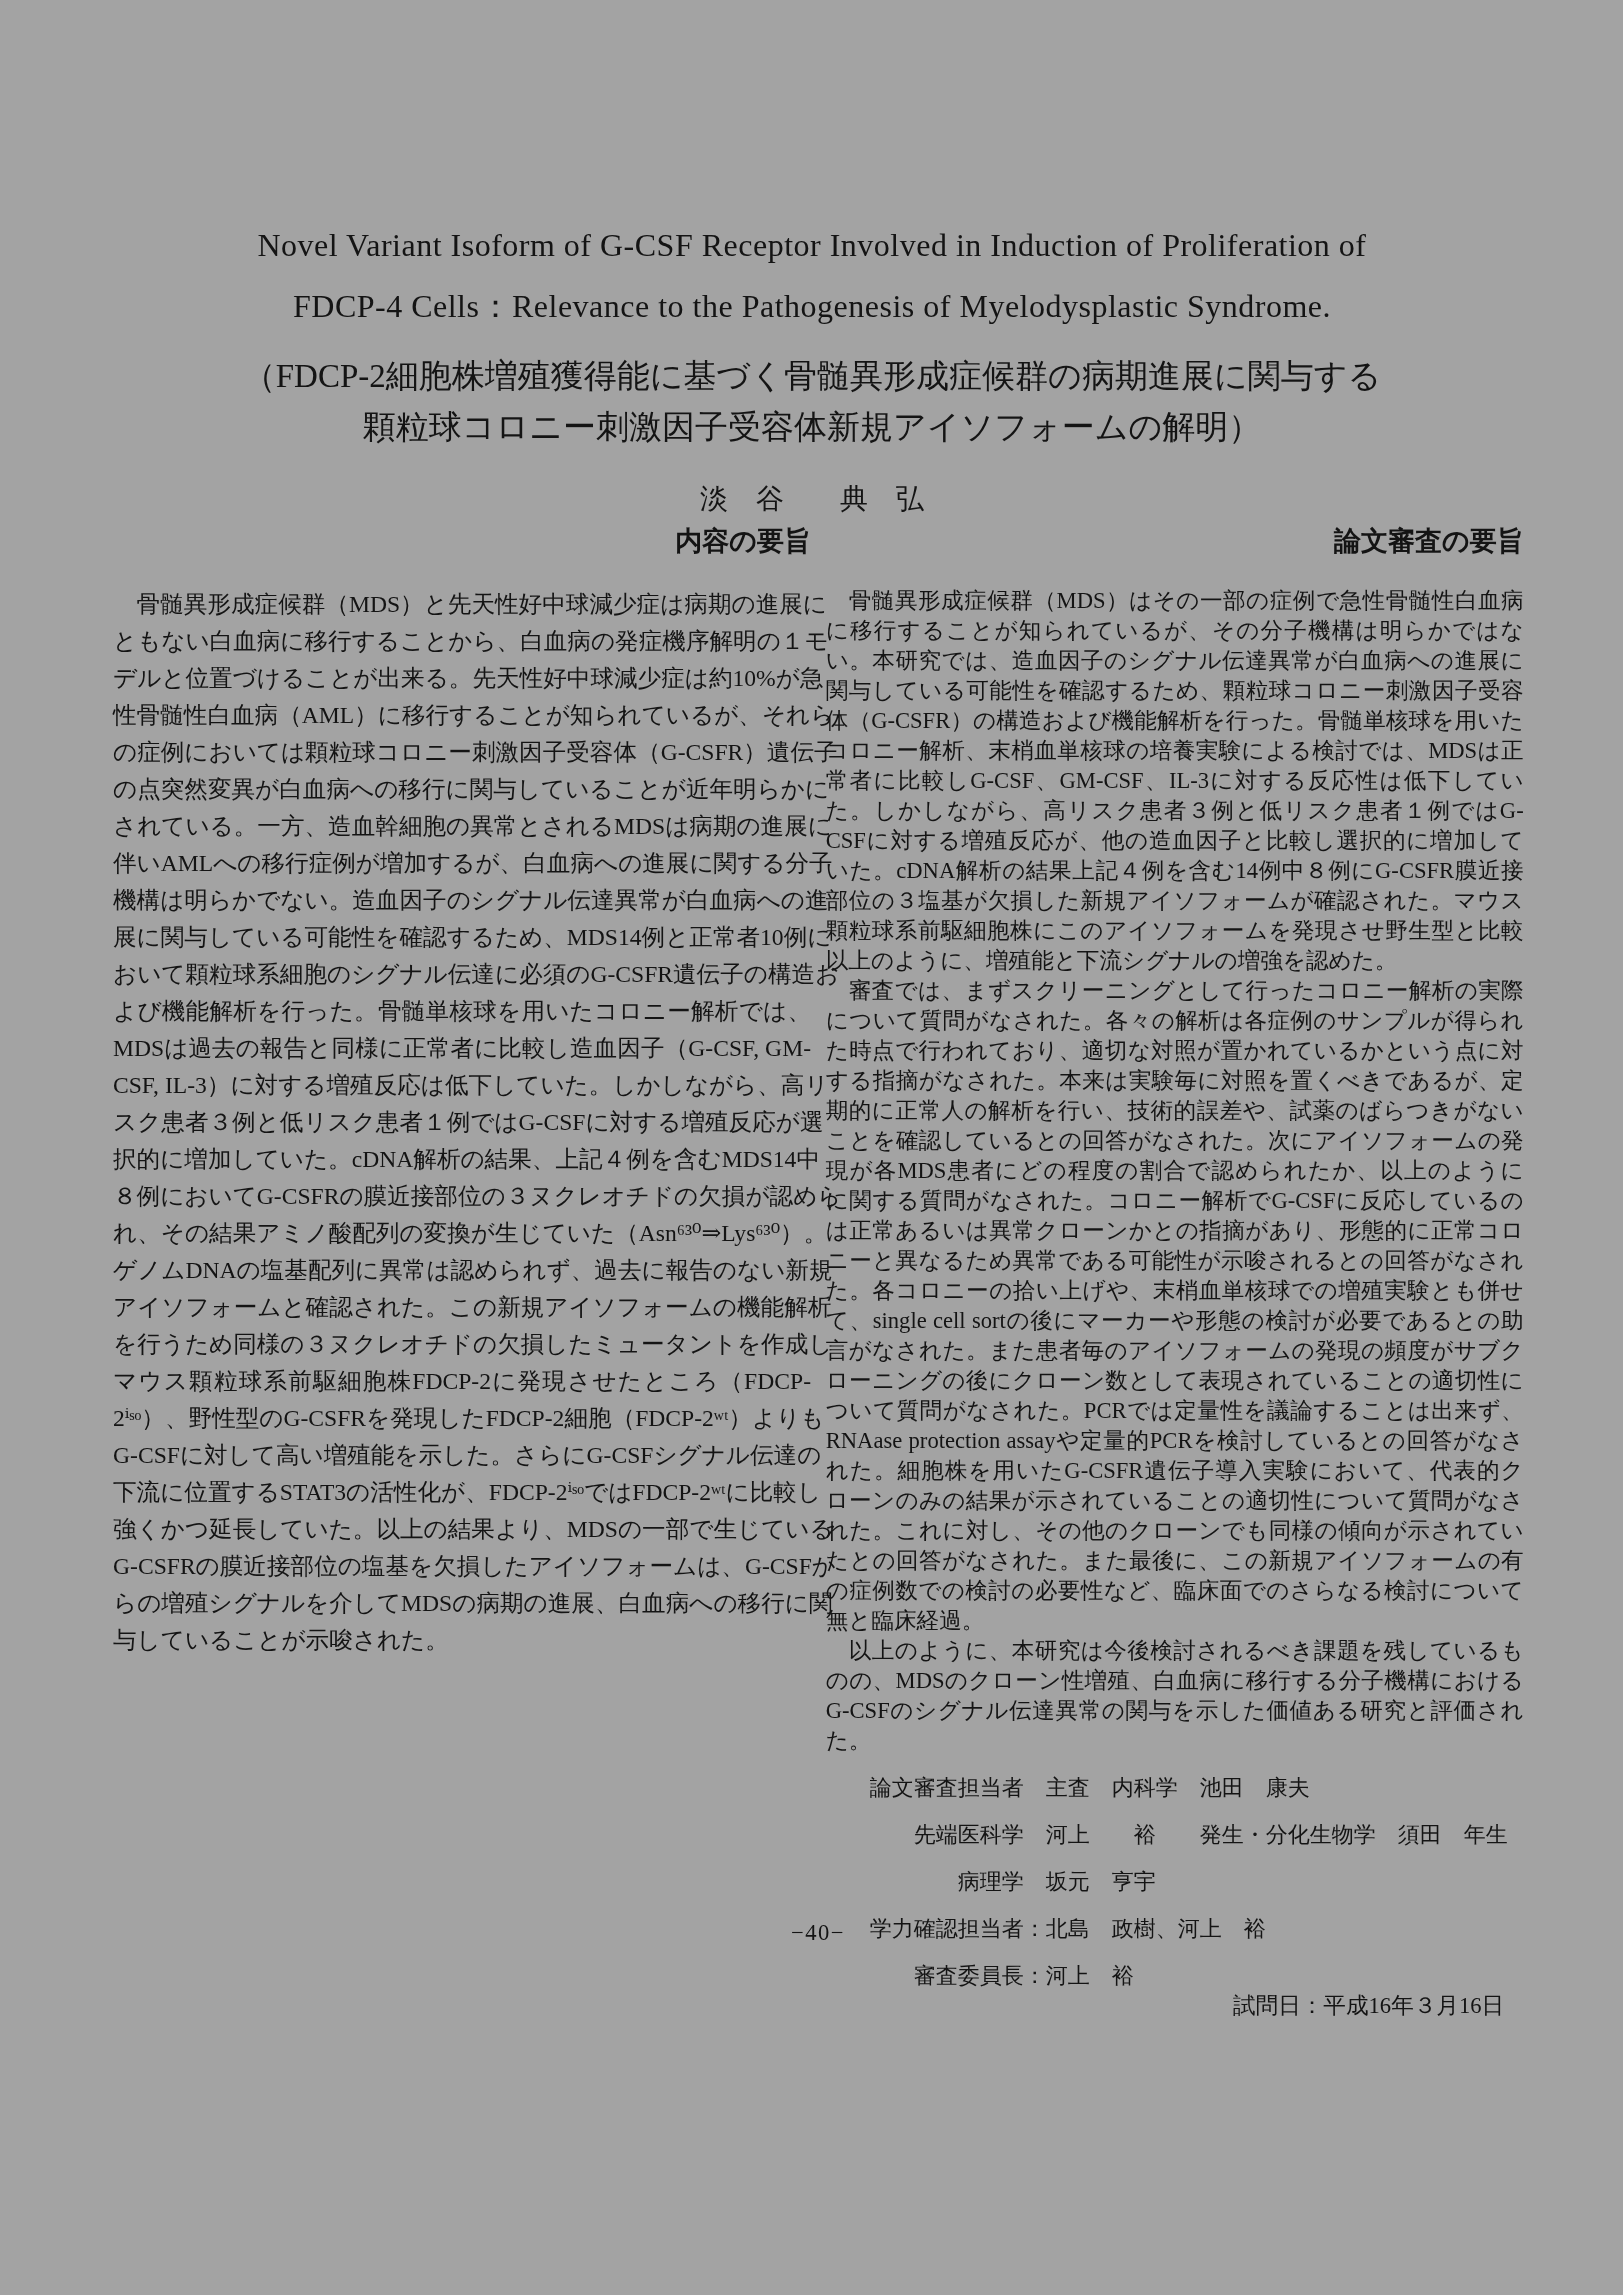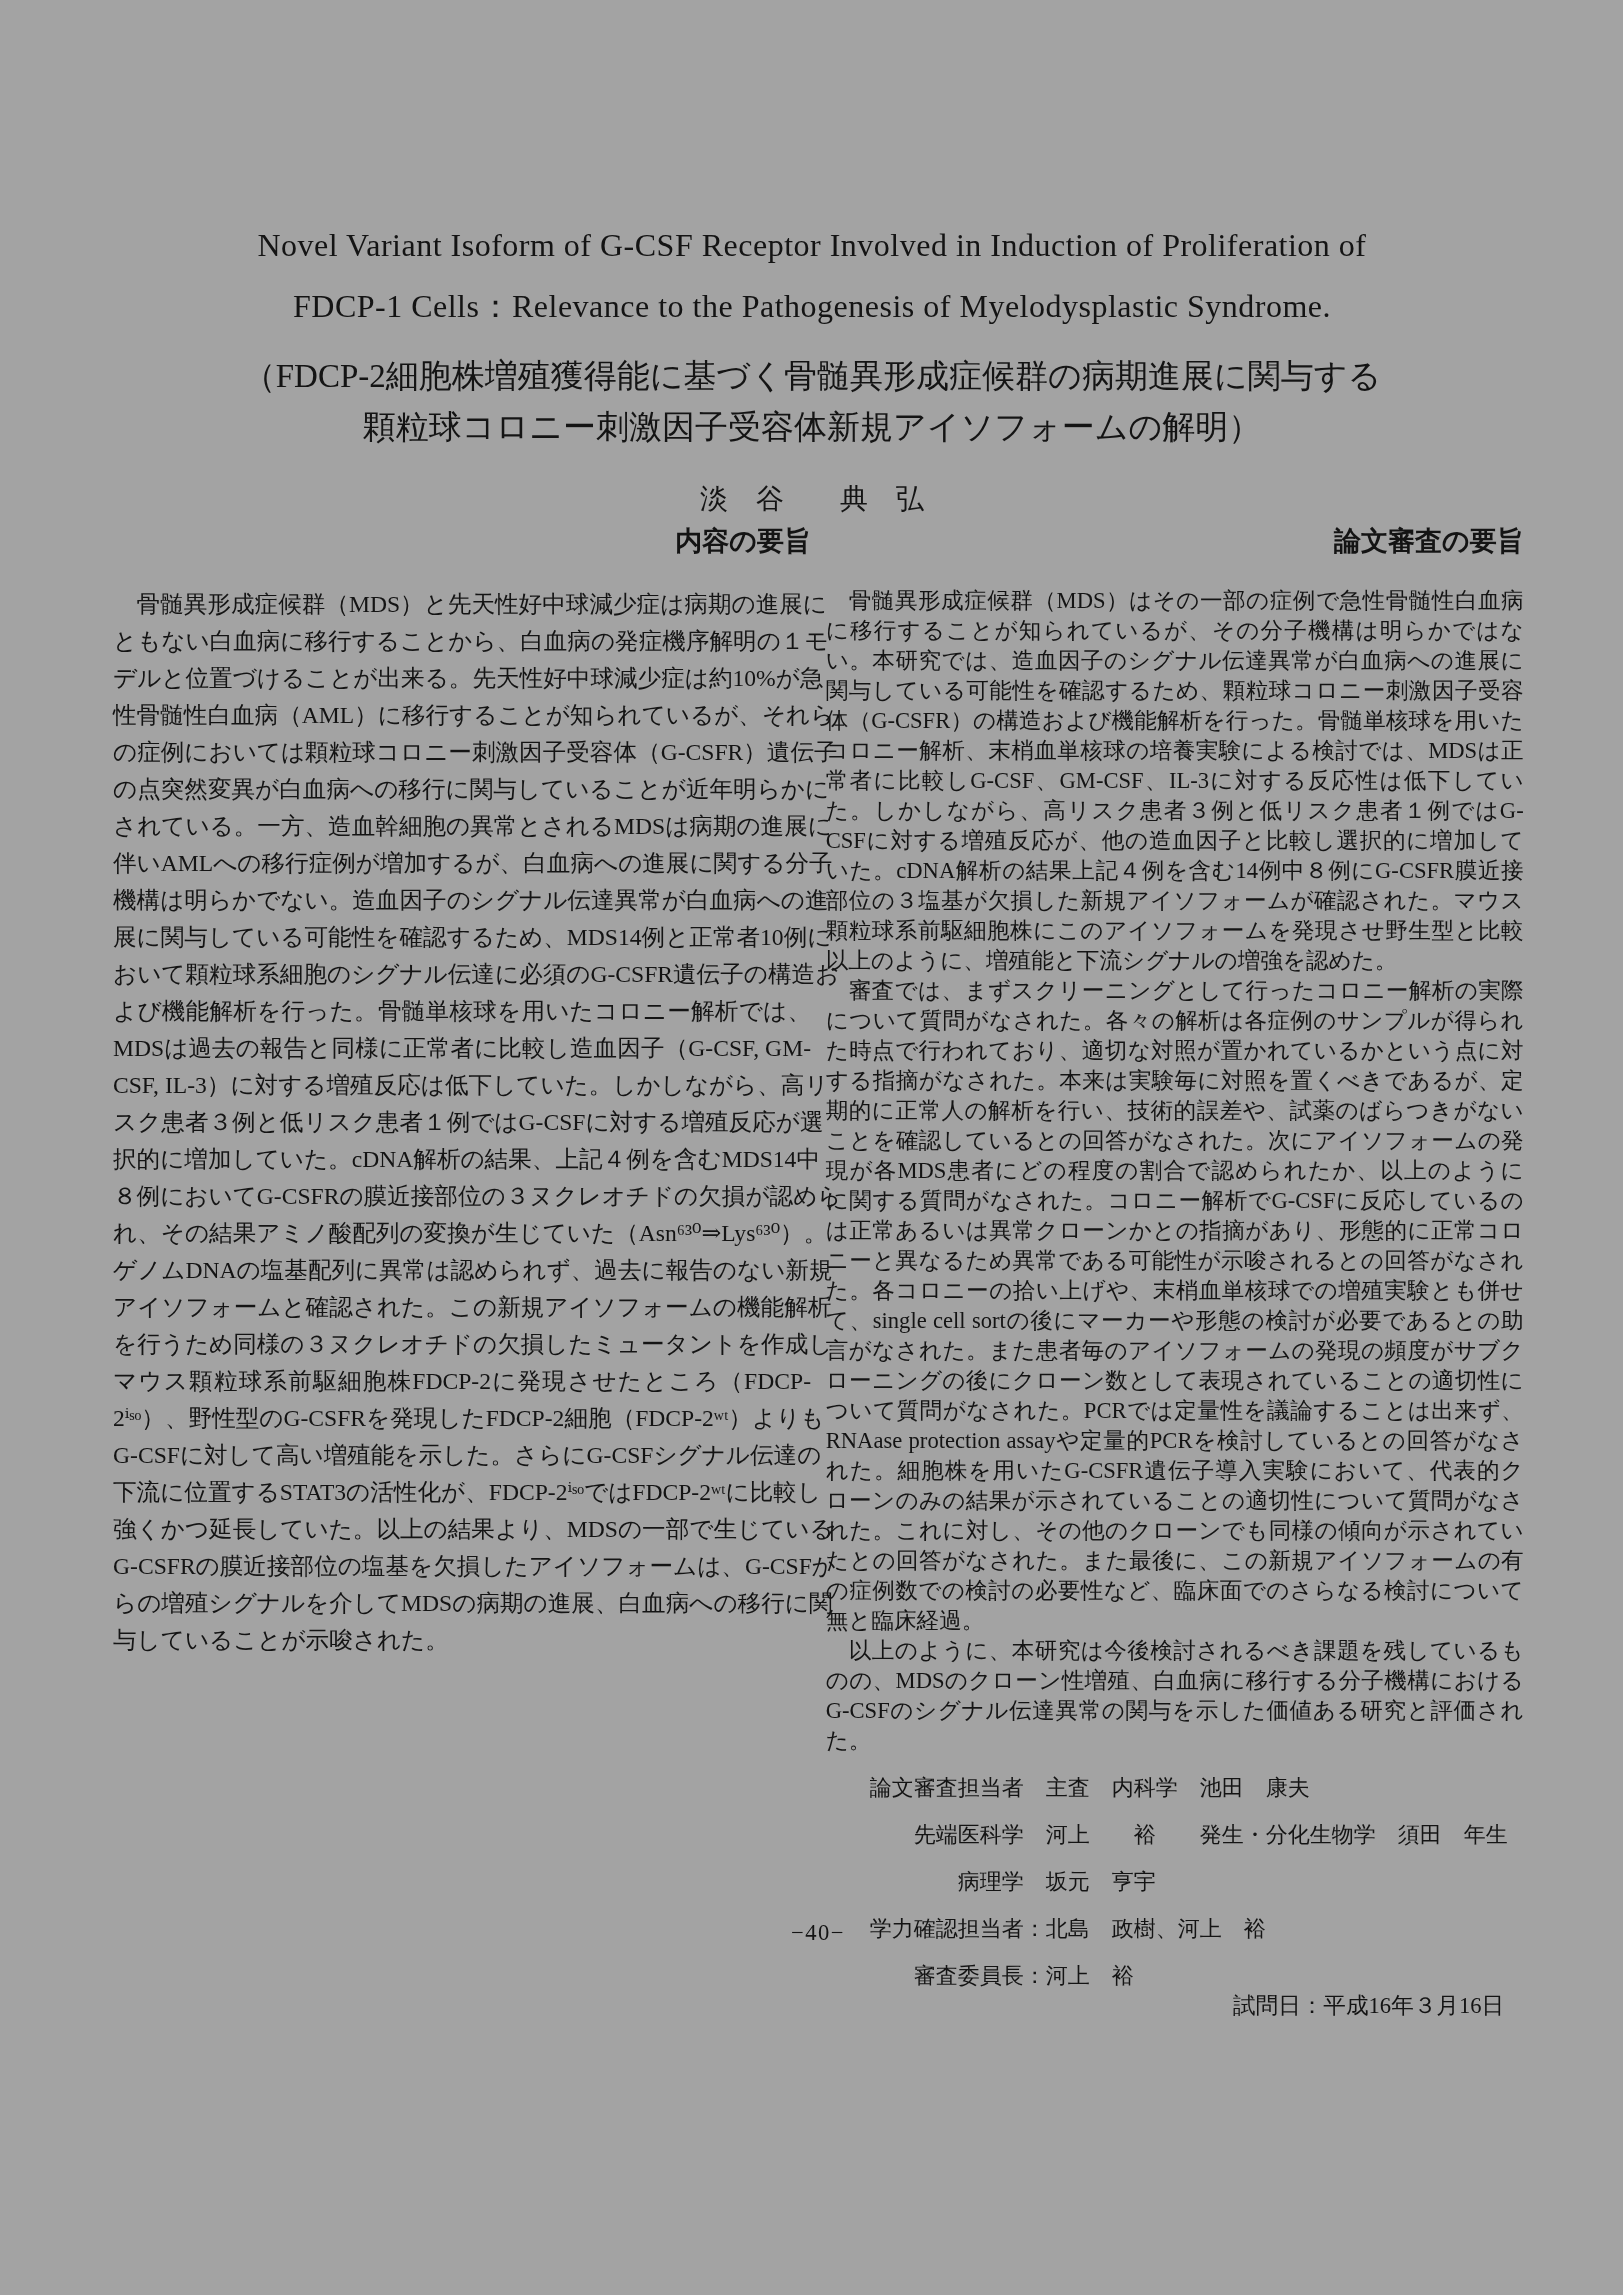--- a/index.html
+++ b/index.html
@@ -68,21 +68,21 @@
   .page-number { font-size: 22.6px; letter-spacing: 1.5px; }
 </style>
 </head>
 <body>
 
 <div class="page">
 
   <header class="title-block">
     <div class="title-en">
       <div>Novel Variant Isoform of G-CSF Receptor Involved in Induction of Proliferation of</div>
-      <div>FDCP-1 Cells：Relevance to the Pathogenesis of Myelodysplastic Syndrome.</div>
+      <div>FDCP-4 Cells：Relevance to the Pathogenesis of Myelodysplastic Syndrome.</div>
     </div>
     <div class="title-jp">
       <div>（FDCP-2細胞株増殖獲得能に基づく骨髄異形成症候群の病期進展に関与する</div>
       <div>顆粒球コロニー刺激因子受容体新規アイソフォームの解明）</div>
     </div>
     <div class="author">淡　谷　　典　弘</div>
   </header>
 
   <main class="columns">
 

